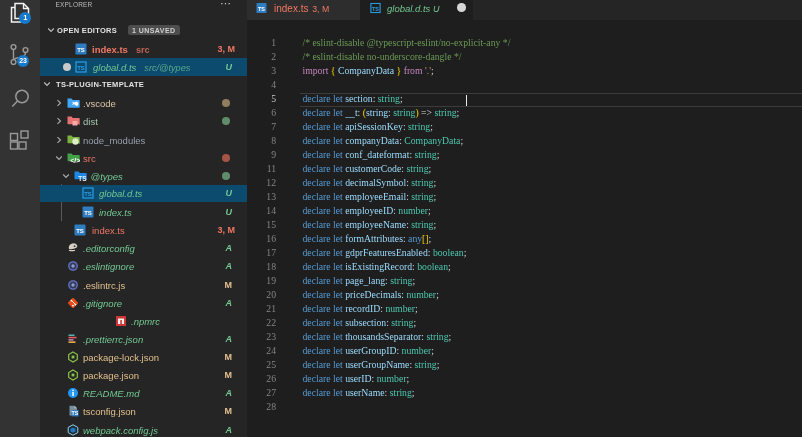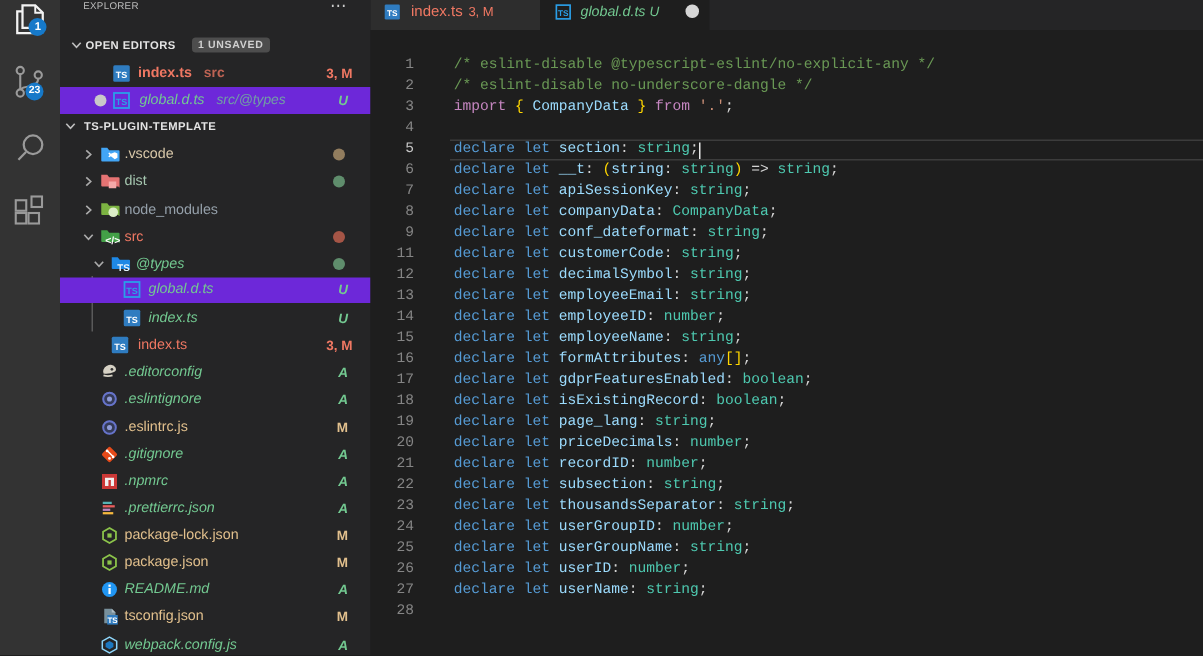--- a/index.html
+++ b/index.html
@@ -12,31 +12,31 @@
   #sbar{position:absolute;left:40px;top:0;width:207px;height:437px;background:#252526;color:#cccccc;}
   .hdr{font-size:6.5px;letter-spacing:0.2px;color:#bbbbbb;}
   .sechdr{font-size:7.5px;font-weight:bold;letter-spacing:0.3px;color:#e3e3e3;}
   .row{position:absolute;left:0;width:207px;height:18px;}
   .rowc{position:absolute;top:50%;transform:translateY(-50%);white-space:nowrap;}
   .lbl{font-size:9.5px;}
   .suf{font-size:9.2px;opacity:0.75;margin-left:8px;}
   .stat{position:absolute;right:15px;top:50%;transform:translateY(-50%);font-size:9px;font-weight:bold;}
   .dot{position:absolute;left:182px;top:50%;transform:translateY(-50%);width:8px;height:8px;border-radius:50%;}
   .green{color:#73C991;font-style:italic;} .tan{color:#E2C08D;} .red{color:#F07863;} .pale{color:#a6c7b0;} .vsc{color:#d9c8a9;}
-  .sel{background:#6d28d9;}
+  .sel{background:#0c4a6e;}
   
   #edit{position:absolute;left:247px;top:0;width:555px;height:437px;background:#1e1e1e;}
   #tabs{position:absolute;left:0;top:0;width:555px;height:20px;background:#252526;}
   .tab{position:absolute;top:0;height:20px;}
   .tab .rowc{top:7.5px;}
   .tab .icon{top:7.5px;}
   .tablbl{font-size:9.5px;}
   #bc{position:absolute;left:0;top:22px;width:555px;height:15px;color:#9d9d9d;font-size:9.5px;line-height:15px;white-space:nowrap;}
   #code{position:absolute;left:0;top:36px;width:555px;font-family:"Liberation Mono",monospace;font-size:9.73px;line-height:14px;}
-  .cl{height:14px;white-space:pre;overflow:hidden;}
+  .cl{height:14px;white-space:pre;overflow:hidden;font-family:Liberation Serif, serif;}
   .num{display:inline-block;width:29px;text-align:right;color:#858585;}
   .ct{margin-left:26.5px;}
   .k{color:#569CD6;}.v{color:#9CDCFE;}.t{color:#4EC9B0;}.p{color:#d4d4d4;}
   .c{color:#6A9955;}.i{color:#C586C0;}.s{color:#CE9178;}.b{color:#ffd700;}
   svg{display:block;}
   .icon{position:absolute;top:50%;transform:translateY(-50%);}
 </style>
 </head>
 <body>
 <div id="root">
@@ -232,21 +232,21 @@
           <rect x="2.1" y="2.1" width="7.8" height="7.8" rx="1.2" fill="#e64a19" transform="rotate(45 6 6)"></rect>
           <path d="M4.5 3.5 L8.5 7.5" stroke="#fff" stroke-width="0.9"></path>
           <circle cx="4.4" cy="3.6" r="0.9" fill="#fff"></circle>
           <circle cx="8.4" cy="7.6" r="0.9" fill="#fff"></circle>
           <circle cx="6" cy="8.6" r="0.9" fill="#fff"></circle>
         </svg>
     <span class="rowc lbl green" style="left:43px;">.gitignore</span>
     <span class="stat green">A</span>
   </div>
 
-  <div class="row" style="top:311.8px;">
+  <div class="row" style="top:311.8px;margin-left:48px;">
     <svg class="icon" style="left:27px" width="12" height="12" viewBox="0 0 12 12">
           <rect x="1" y="1" width="10" height="10" fill="#cb3837"></rect>
           <path d="M3 3.5 h6 v5.5 h-2.1 v-4 h-1.6 v4 H3 z" fill="#f0f0f0"></path>
         </svg>
     <span class="rowc lbl green" style="left:43px;">.npmrc</span>
     <span class="stat green">A</span>
   </div>
 
   <div class="row" style="top:329.9px;">
     <svg class="icon" style="left:27px" width="12" height="12" viewBox="0 0 12 12">

